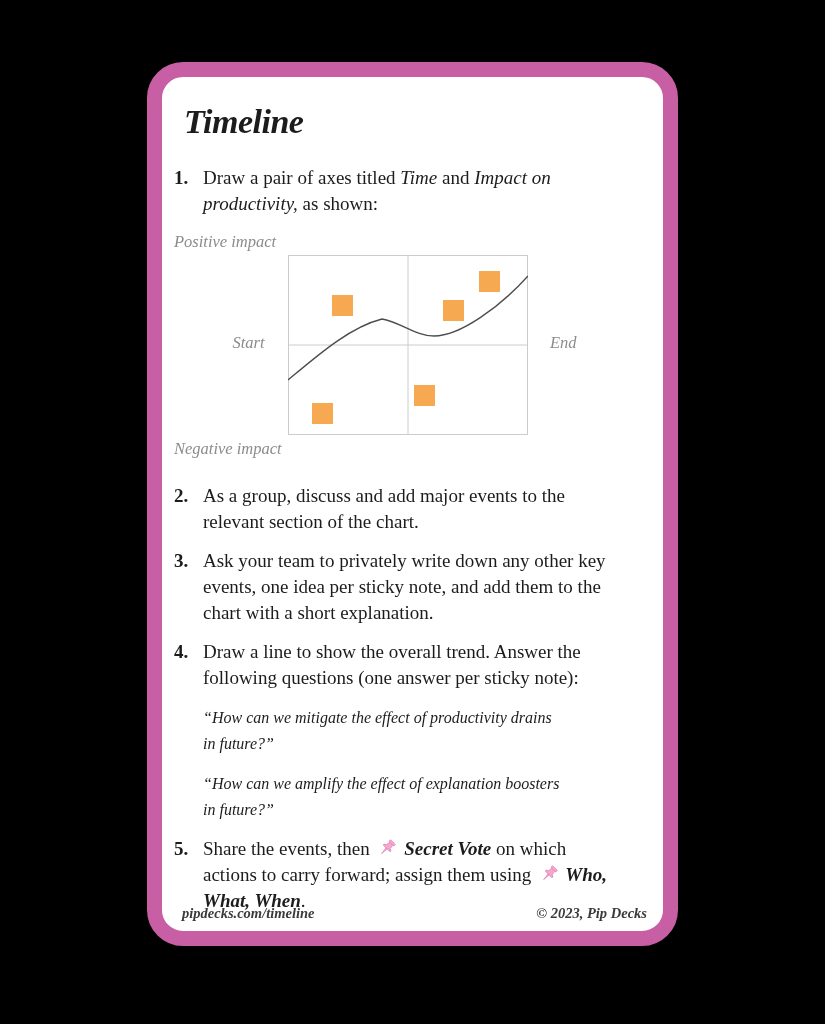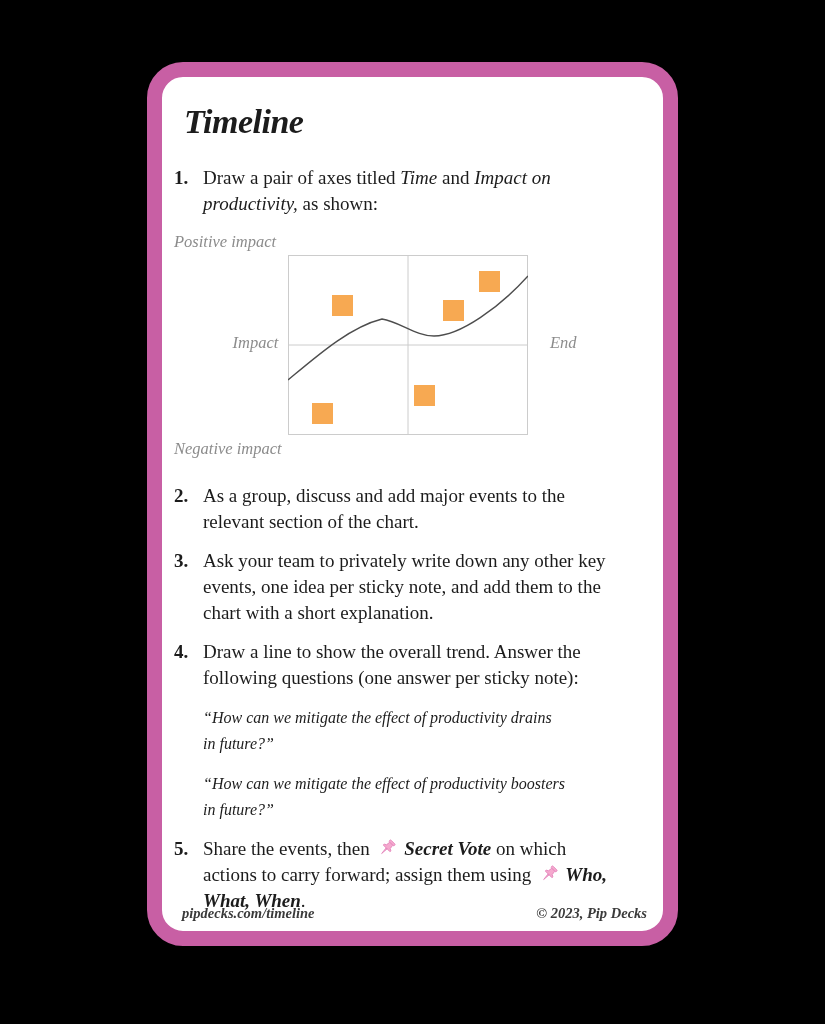--- a/index.html
+++ b/index.html
@@ -78,21 +78,21 @@
 
   <div class="step">
     <span class="num">1.</span>
     <div class="body"><span class="seg-n">Draw a pair of axes titled </span><span class="seg-i">Time</span><span class="seg-n"> and </span><span class="seg-i">Impact on
 productivity,</span><span class="seg-n"> as shown:</span></div>
   </div>
 
   <div class="chart-block">
     <div class="axis-label top">Positive impact</div>
     <div class="chart-wrap">
-      <span class="axis-label left">Impact</span>
+      <span class="axis-label left">Start</span>
       <svg viewBox="0 0 240 180" width="240" height="180">
         <rect class="gridline" x="0.5" y="0.5" width="239" height="179"></rect>
         <line class="gridline" x1="120" y1="0" x2="120" y2="180"></line>
         <line class="gridline" x1="0" y1="90" x2="240" y2="90"></line>
         <g id="chart-content">
             <path d="M 0 125 C 30 100 62 72 94 64 C 112 67 128 81 146 81 C 172 81 212 52 240 21" class="trend"></path>
             <rect x="44" y="40" width="21" height="21" class="sticky"></rect>
             <rect x="155" y="45" width="21" height="21" class="sticky"></rect>
             <rect x="191" y="16" width="21" height="21" class="sticky"></rect>
             <rect x="24" y="148" width="21" height="21" class="sticky"></rect>
@@ -118,21 +118,21 @@
   </div>
 
   <div class="step">
     <span class="num">4.</span>
     <div class="body"><span class="seg-n">Draw a line to show the overall trend. Answer the
 following questions (one answer per sticky note):</span></div>
   </div>
 
   <div class="quote">“How can we mitigate the effect of productivity drains
 in future?”</div>
-  <div class="quote">“How can we mitigate the effect of productivity boosters
+  <div class="quote">“How can we amplify the effect of explanation boosters
 in future?”</div>
 
   <div class="step">
     <span class="num">5.</span>
     <div class="body"><span class="seg-n">Share the events, then </span><svg class="pin" viewBox="0 0 24 24" aria-hidden="true">
     <g transform="rotate(45 12 12)">
       <rect class="pin-shape" x="8" y="1.6" width="8" height="2.6" rx="1"></rect>
       <path class="pin-shape" d="M9.6 4.4 L8.9 9.2 L6.6 10.1 L6.6 11.8 L17.4 11.8 L17.4 10.1 L15.1 9.2 L14.4 4.4 Z"></path>
       <path class="pin-shape" d="M11.2 11.8 L12.8 11.8 L12.15 20 Z"></path>
     </g>

